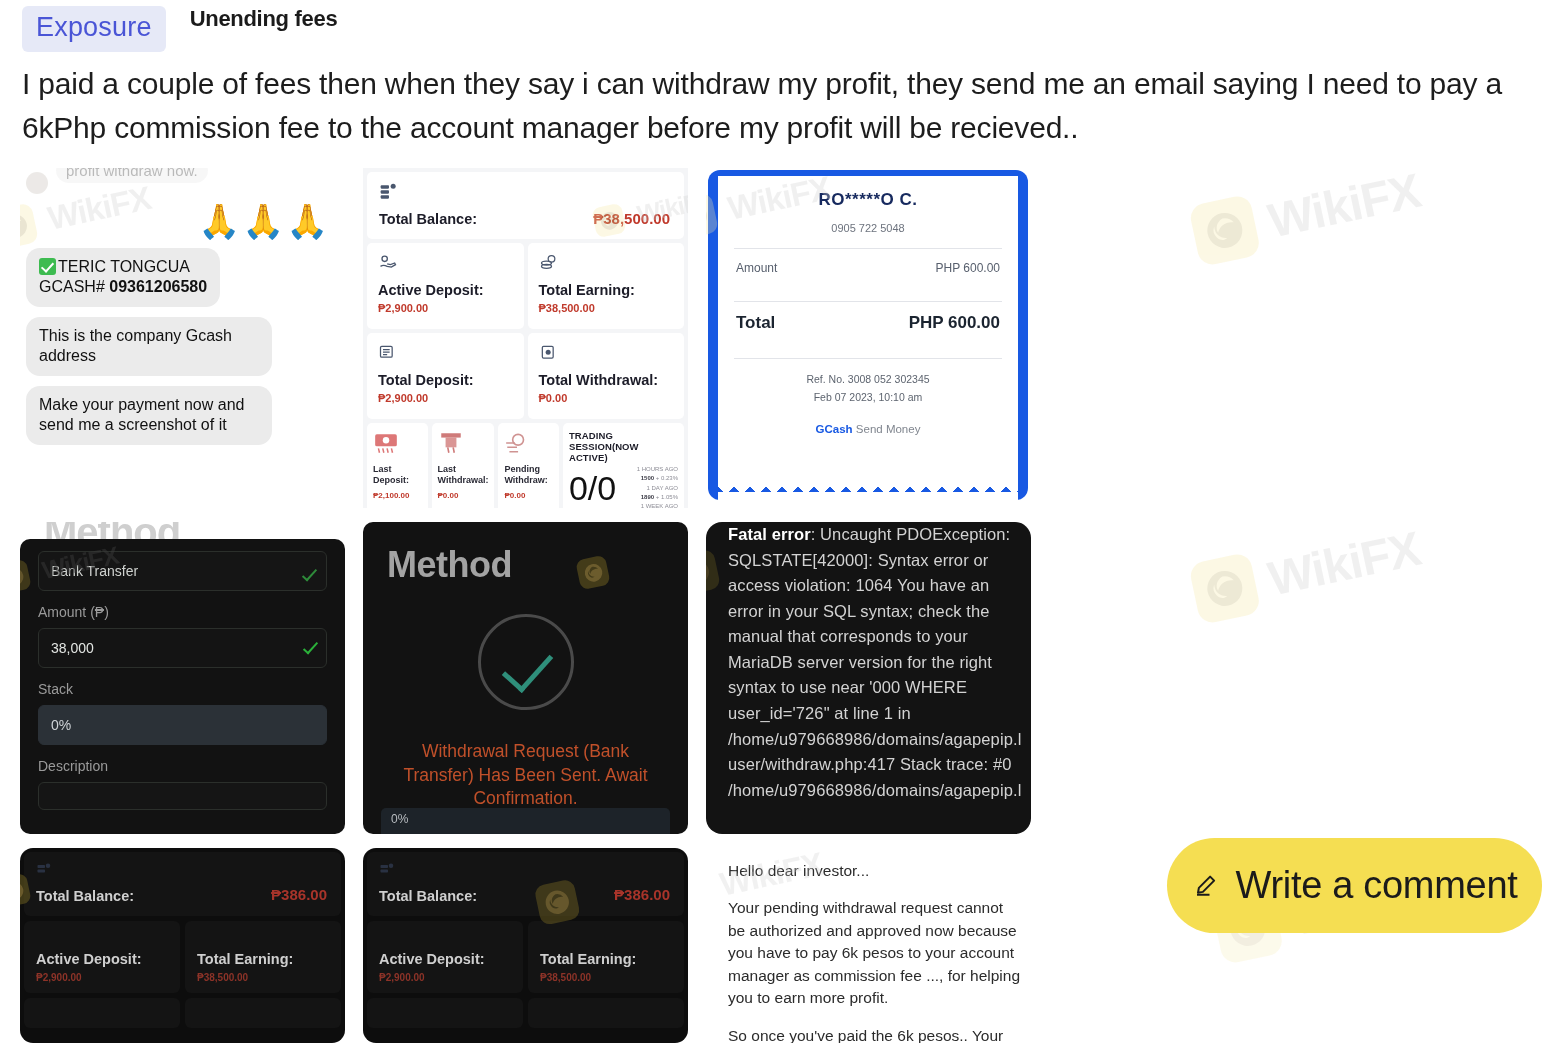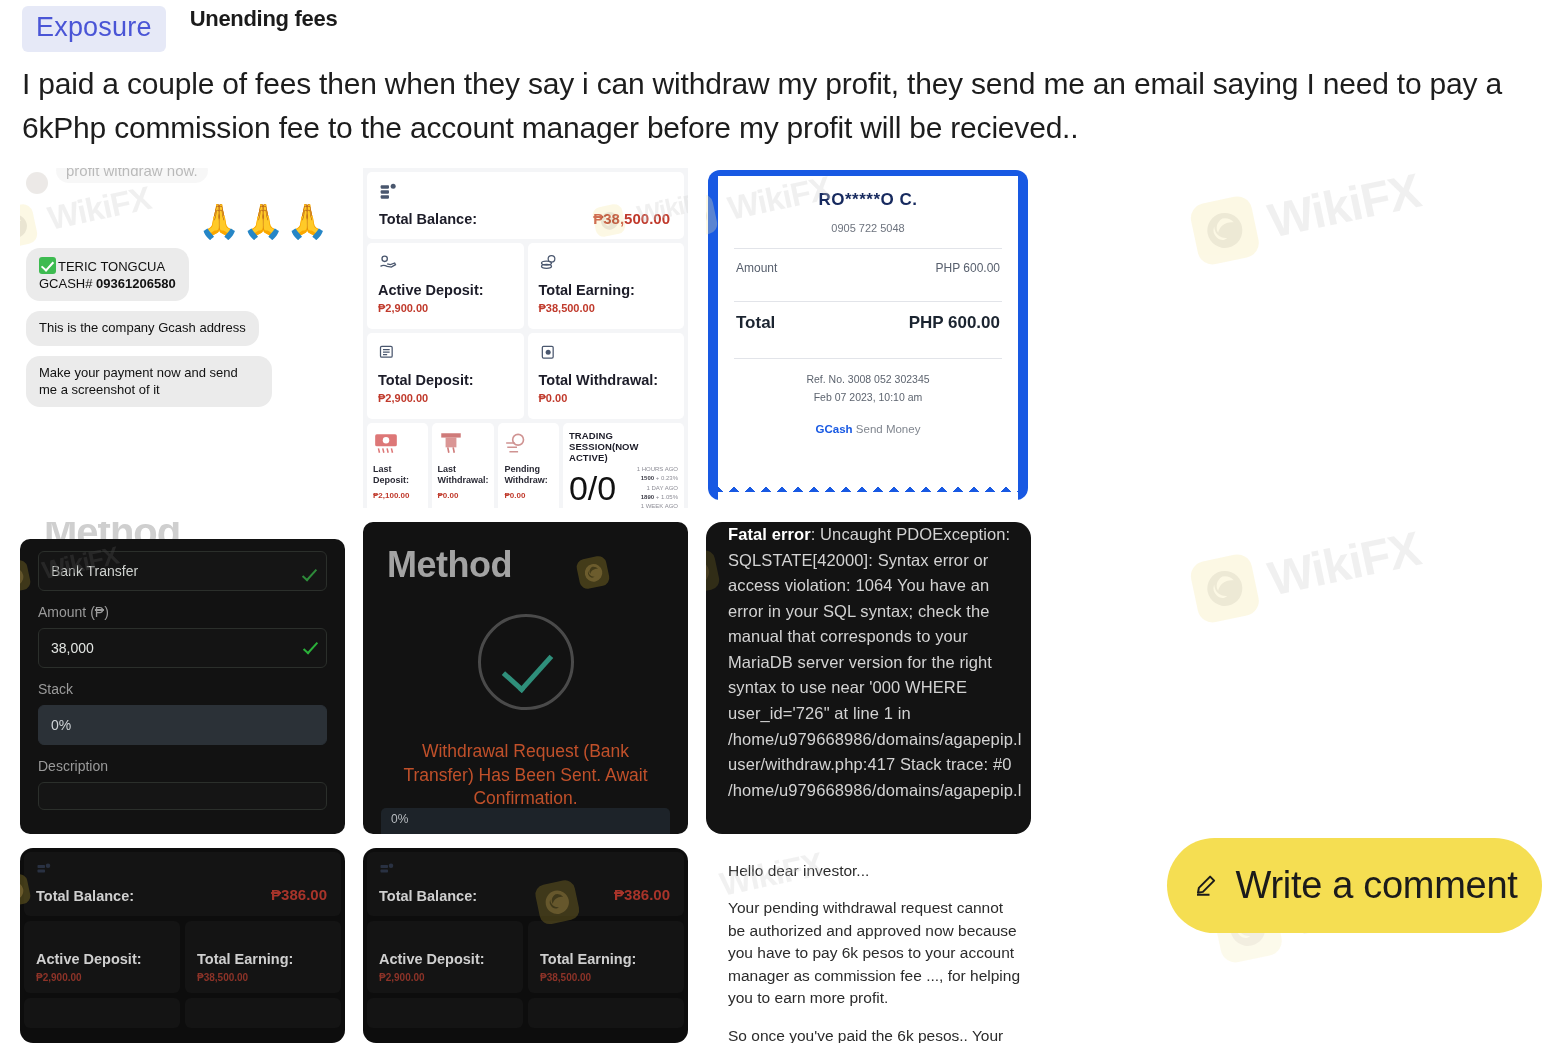--- a/index.html
+++ b/index.html
@@ -63,21 +63,21 @@
     margin-top:-10px;
   }
   .emoji-row { text-align:right; font-size:34px; line-height:1; margin:10px 6px 8px 0; letter-spacing:2px; }
   .bubble-out {
     margin-left:auto; background:#5c31d6; color:#fff;
     border-radius:19px; padding:8px 14px; font-size:17px;
     width: fit-content; max-width: 215px;
   }
   .bubble-in {
     background:#ebebeb; color:#111; border-radius:14px;
-    padding:9px 13px; font-size:13px; line-height:1.28;
+    padding:9px 13px; font-size:16px; line-height:1.28;
     width:fit-content; max-width:250px; margin-top:10px;
   }
   .bubble-in.b2 { max-width:246px; }
   .check-sq { display:inline-block; width:17px;height:17px;background:#3dbb50;
     border-radius:3px;position:relative;vertical-align:-3px;margin-right:2px;}
   .check-sq:after{content:"";position:absolute;left:5px;top:2px;width:5px;height:10px;
     border:solid #fff;border-width:0 2.4px 2.4px 0;transform:rotate(42deg);}
   .gnum { font-weight:700; }
 
   

